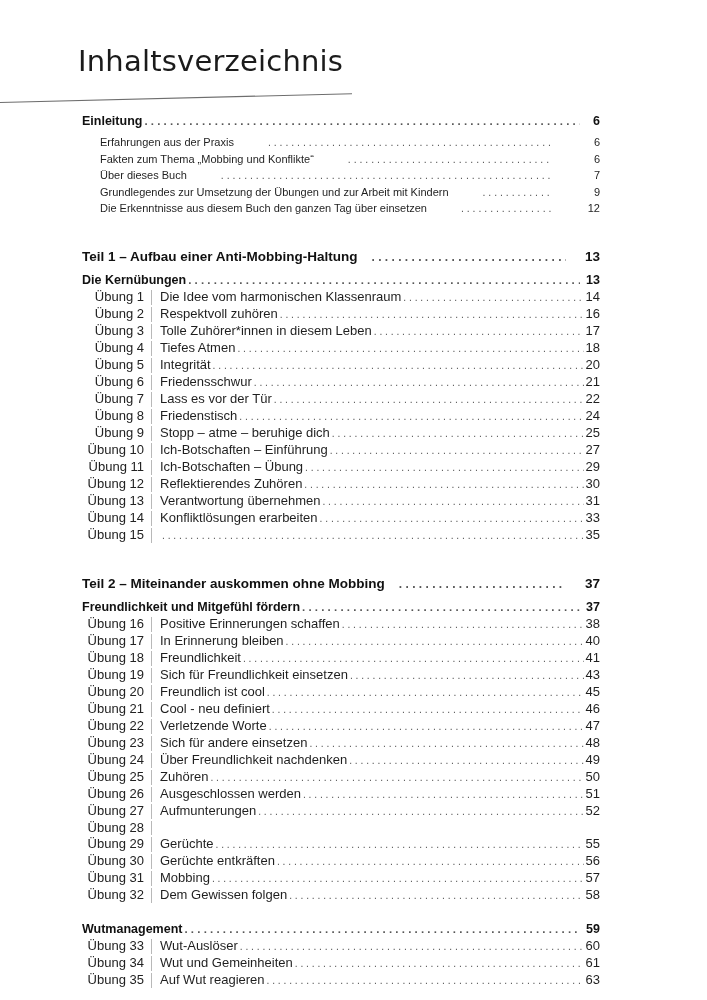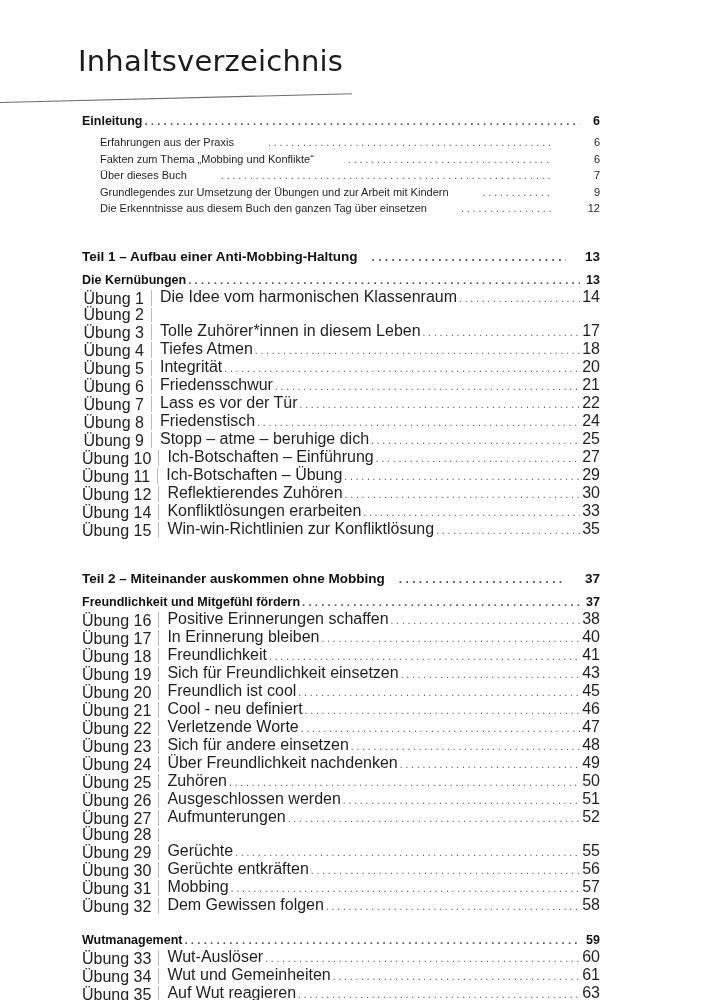--- a/index.html
+++ b/index.html
@@ -108,26 +108,26 @@
     margin-left: 100px;
     width: 500px;
     color: #1f1f1f;
     gap: 32px;
   }
   .row.sub .pg { min-width: 15px; }
   .row.sub .leader::after { font-size: 10.5px; }
 
   
   .row.ex {
-    font-size: 16px;
+    font-size: 13px;
     font-weight: normal;
     margin-left: 82px;
     width: 518px;
     color: #1f1f1f;
-    align-items: flex-end;
+    align-items: flex-start;
   }
   .row.ex .exnum {
     flex: 0 0 62px;
     text-align: right;
     padding-right: 7px;
     color: #222;
     line-height: 16px;
   }
   .row.ex .exrule {
     flex: 0 0 1px;
@@ -213,20 +213,25 @@
       <span class="exrule"></span>
       <span class="exbody">
         <span class="lbl">Die Idee vom harmonischen Klassenraum</span>
         <span class="leader"></span>
         <span class="pg">14</span>
       </span>
     </div>
     <div class="row ex">
       <span class="exnum">Übung 2</span>
       <span class="exrule"></span>
+      <span class="exbody">
+        <span class="lbl">Respektvoll zuhören</span>
+        <span class="leader"></span>
+        <span class="pg">16</span>
+      </span>
     </div>
     <div class="row ex">
       <span class="exnum">Übung 3</span>
       <span class="exrule"></span>
       <span class="exbody">
         <span class="lbl">Tolle Zuhörer*innen in diesem Leben</span>
         <span class="leader"></span>
         <span class="pg">17</span>
       </span>
     </div>
@@ -305,33 +310,41 @@
     <div class="row ex">
       <span class="exnum">Übung 12</span>
       <span class="exrule"></span>
       <span class="exbody">
         <span class="lbl">Reflektierendes Zuhören</span>
         <span class="leader"></span>
         <span class="pg">30</span>
       </span>
     </div>
     <div class="row ex">
+      <span class="exnum">Übung 13</span>
+      <span class="exrule"></span>
+      <span class="exbody">
+        <span class="lbl">Verantwortung übernehmen</span>
+        <span class="leader"></span>
+        <span class="pg">31</span>
+      </span>
+    </div>
+    <div class="row ex">
       <span class="exnum">Übung 14</span>
       <span class="exrule"></span>
       <span class="exbody">
         <span class="lbl">Konfliktlösungen erarbeiten</span>
         <span class="leader"></span>
         <span class="pg">33</span>
       </span>
     </div>
     <div class="row ex">
       <span class="exnum">Übung 15</span>
       <span class="exrule"></span>
       <span class="exbody">
-        <span class="lbl">Win-win-Richtlinien zur Konfliktlösung</span>
         <span class="leader"></span>
         <span class="pg">35</span>
       </span>
     </div>
     <div class="gap-lg"></div>
     <div class="row part">
       <span class="lbl">Teil 2 – Miteinander auskommen ohne Mobbing</span>
       <span class="leader"></span>
       <span class="pg">37</span>
     </div>

